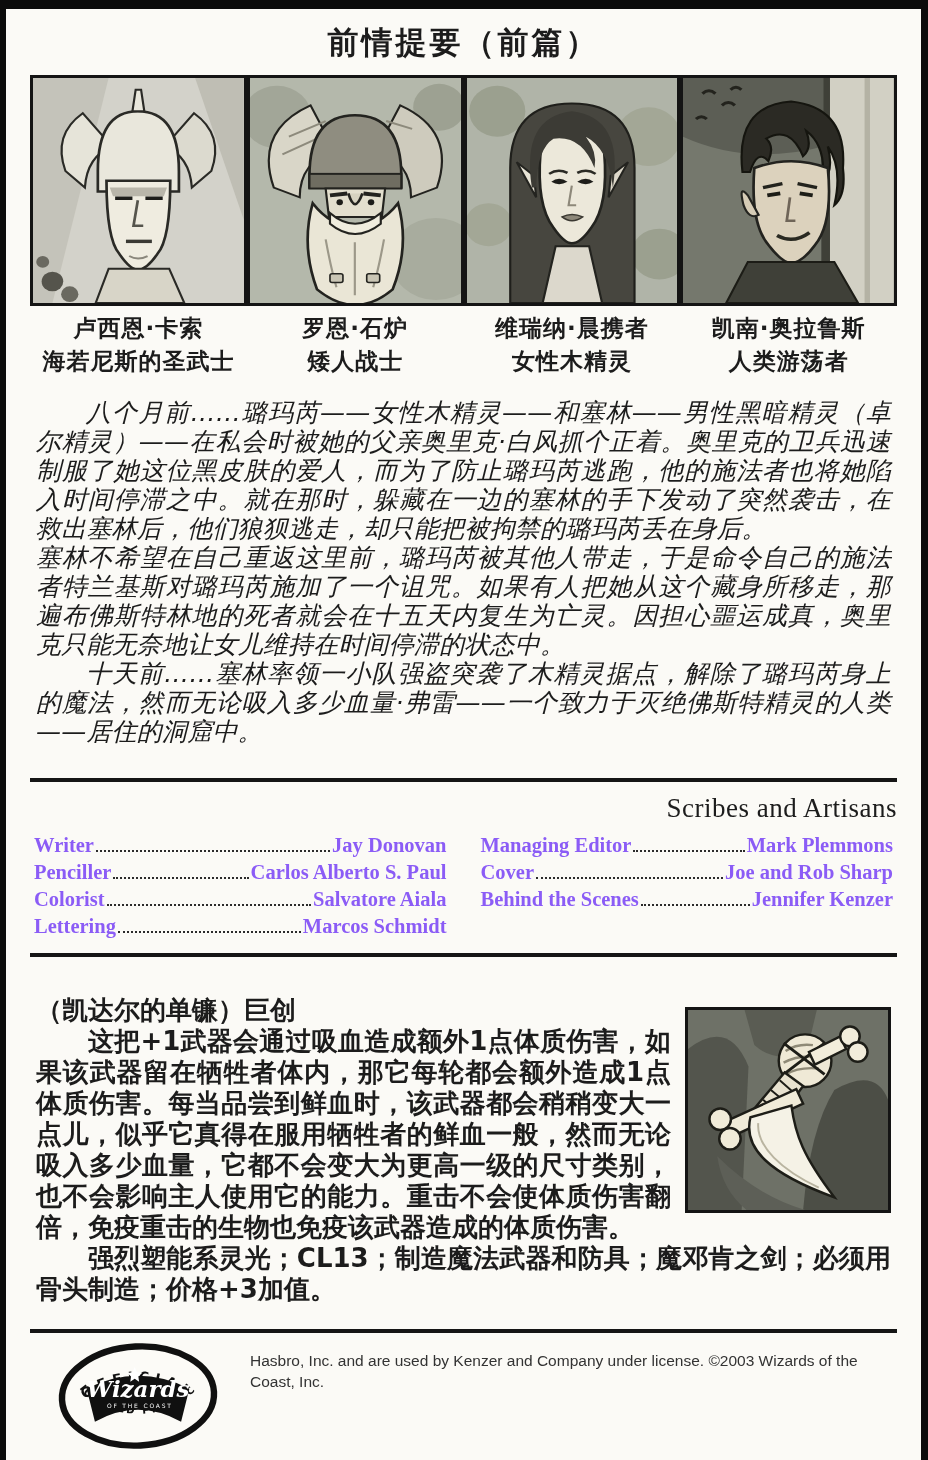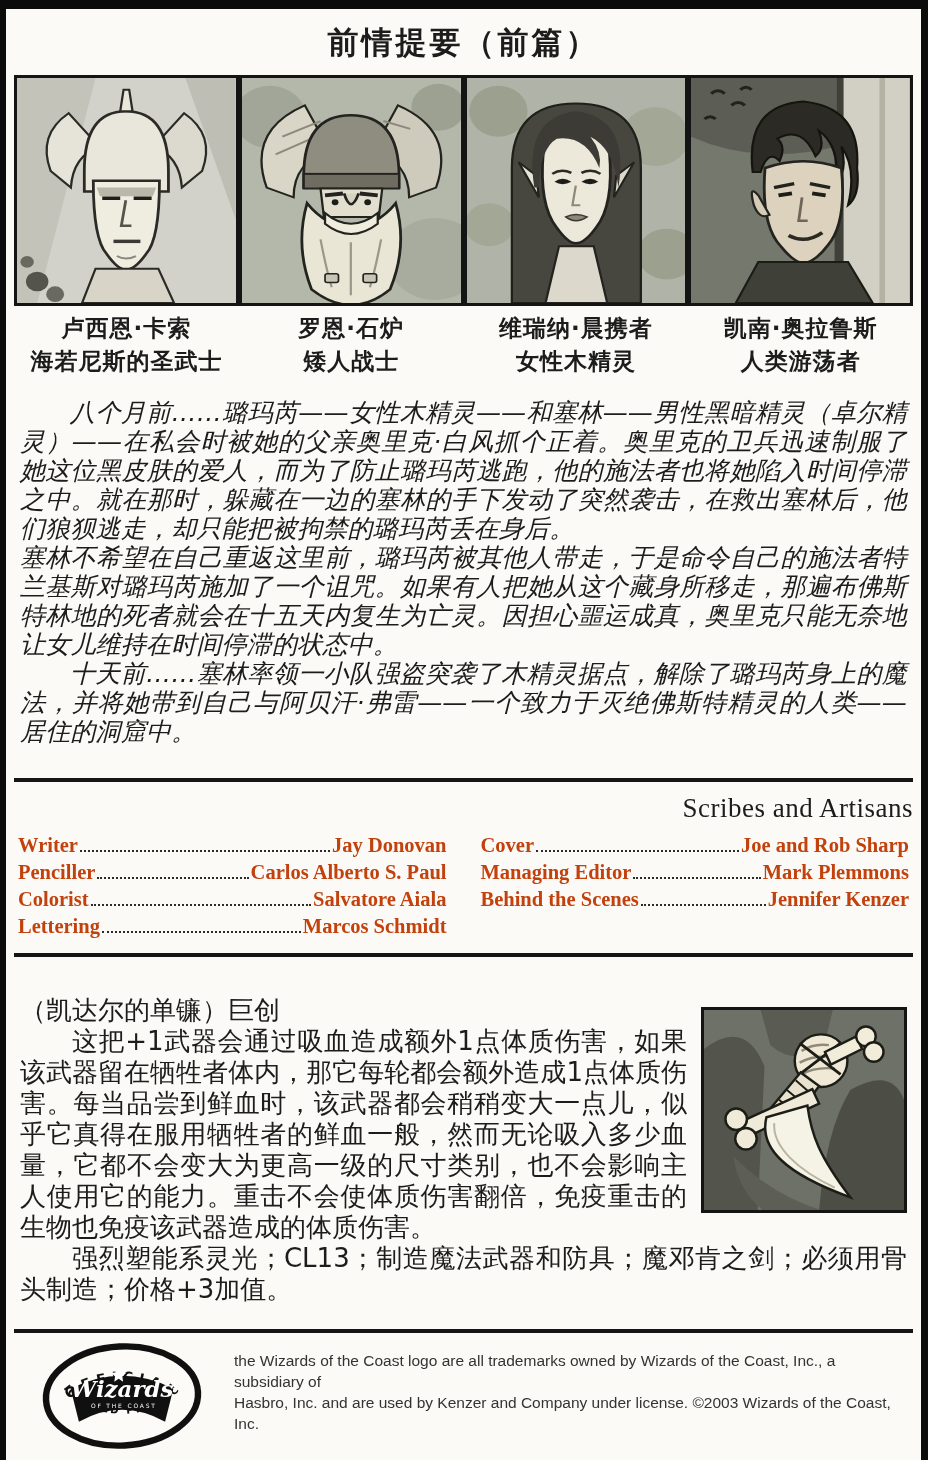--- a/index.html
+++ b/index.html
@@ -3,21 +3,21 @@
 <meta charset="utf-8">
 <style>
   * { box-sizing: border-box; margin: 0; padding: 0; }
   html,body { width: 928px; height: 1460px; background:#ffffff; }
   .page {
     width: 928px; height: 1460px; overflow: hidden;
     background: #fbfaf6;
     border-top: 9px solid #0b0b0b;
     border-left: 6px solid #0b0b0b;
     border-right: 7px solid #0b0b0b;
-    padding: 0 8px;
+    padding: 0 24px;
     font-family: "DejaVu Sans", sans-serif;
     color: #1c1c1c;
   }
   .title { text-align:center; font-size:31px; font-weight:bold; letter-spacing:3px; margin-top:13px; }
 
   .portraits { display:flex; margin-top:11px; }
   .portrait { flex:1; }
   .art { height:231px; border:3px solid #141414; background:#cfcec6; overflow:hidden; }
   .art svg { display:block; width:100%; height:100%; }
   .caption { text-align:center; font-weight:bold; font-size:23px; line-height:33px; margin-top:6px; letter-spacing:1px; }
@@ -27,24 +27,24 @@
   .synopsis p { margin:0; }
 
   .rule { border:0; height:4px; background:#151515; }
   .rule1 { margin-top:32px; }
   .rule2 { margin-top:13px; }
   .rule3 { margin-top:24px; clear:both; }
 
   .scribes { font-family:"Liberation Serif", serif; font-size:27px; font-weight:400; text-align:right; margin-top:11px; letter-spacing:.5px; }
   .credits { display:flex; gap:34px; margin:8px 4px 0; font-family:"Liberation Serif", serif; font-size:20.5px; }
   .ccol { flex:1; }
-  .crow { display:flex; align-items:baseline; line-height:27px; font-weight:600; color:#c2410c; }
+  .crow { display:flex; align-items:baseline; line-height:27px; font-weight:600; color:#8b5cf6; }
   .dots { flex:1; border-bottom:2.5px dotted #2b2b2b; margin:0 2px 4px; min-width:18px; }
 
-  .item { margin:38px 6px 1px; font-size:26px; line-height:31px; }
+  .item { margin:38px 6px 1px; font-size:26px; line-height:31px;font-weight:bold; }
   .item p { text-align:justify; margin:0; }
   .item-art { float:right; width:206px; height:206px; border:3px solid #141414; margin:12px 0 6px 14px; background:#6e7167; }
   .item-art svg { display:block; width:100%; height:100%; }
 
   .footer { display:flex; gap:26px; margin:8px 8px 0 22px; align-items:flex-start; }
   .seal { flex:none; width:172px; }
   .seal svg { display:block; width:172px; height:110px; }
   .legal { font-family:"Liberation Sans", sans-serif; font-size:15.5px; line-height:21px; color:#333; margin-top:9px; max-width:660px; }
 </style>
 </head>
@@ -165,21 +165,21 @@
         <div>凯南·奥拉鲁斯</div>
         <div>人类游荡者</div>
       </figcaption>
     </figure>
 
   </div>
 
   <div class="synopsis">
     <p class="indent">八个月前……璐玛芮——女性木精灵——和塞林——男性黑暗精灵（卓尔精灵）——在私会时被她的父亲奥里克·白风抓个正着。奥里克的卫兵迅速制服了她这位黑皮肤的爱人，而为了防止璐玛芮逃跑，他的施法者也将她陷入时间停滞之中。就在那时，躲藏在一边的塞林的手下发动了突然袭击，在救出塞林后，他们狼狈逃走，却只能把被拘禁的璐玛芮丢在身后。</p>
     <p>塞林不希望在自己重返这里前，璐玛芮被其他人带走，于是命令自己的施法者特兰基斯对璐玛芮施加了一个诅咒。如果有人把她从这个藏身所移走，那遍布佛斯特林地的死者就会在十五天内复生为亡灵。因担心噩运成真，奥里克只能无奈地让女儿维持在时间停滞的状态中。</p>
-    <p class="indent">十天前……塞林率领一小队强盗突袭了木精灵据点，解除了璐玛芮身上的魔法，并将她带到自己与阿贝汗·弗雷——一个致力于灭绝佛斯特精灵的人类——居住的洞窟中。</p>
+    <p class="indent">十天前……塞林率领一小队强盗突袭了木精灵据点，解除了璐玛芮身上的魔法，然而无论吸入多少血量·弗雷——一个致力于灭绝佛斯特精灵的人类——居住的洞窟中。</p>
   </div>
 
   <hr class="rule rule1">
 
   <h2 class="scribes">Scribes and Artisans</h2>
 
   <div class="credits">
     <div class="ccol">
       <div class="crow">
         <span>Writer</span>
@@ -197,28 +197,28 @@
         <span>Salvatore Aiala</span>
       </div>
       <div class="crow">
         <span>Lettering</span>
         <span class="dots"></span>
         <span>Marcos Schmidt</span>
       </div>
     </div>
     <div class="ccol">
       <div class="crow">
+        <span>Managing Editor</span>
+        <span class="dots"></span>
+        <span>Mark Plemmons</span>
+      </div>
+      <div class="crow">
         <span>Cover</span>
         <span class="dots"></span>
         <span>Joe and Rob Sharp</span>
-      </div>
-      <div class="crow">
-        <span>Managing Editor</span>
-        <span class="dots"></span>
-        <span>Mark Plemmons</span>
       </div>
       <div class="crow">
         <span>Behind the Scenes</span>
         <span class="dots"></span>
         <span>Jennifer Kenzer</span>
       </div>
     </div>
   </div>
 
   <hr class="rule rule2">
@@ -265,18 +265,17 @@
         <text font-size="11" font-weight="bold" letter-spacing="2.5" fill="#101010" font-family="DejaVu Sans, sans-serif">
           <textPath href="#arcBot" startOffset="50%" text-anchor="middle">LICENSED PRODUCT</textPath>
         </text>
         <path d="M34,52 Q90,24 146,52 L137,88 Q90,62 43,88 Z" fill="#101010"></path>
         <text x="90" y="61" text-anchor="middle" font-size="25" font-style="italic" font-weight="bold" fill="#ffffff" font-family="DejaVu Serif, serif">Wizards</text>
         <text x="92" y="73" text-anchor="middle" font-size="6.5" letter-spacing="2" fill="#ffffff" font-family="DejaVu Sans, sans-serif">OF THE COAST</text>
         <path d="M86,30 l3,7 7,1 -5,5 1,7 -6,-4 -6,4 1,-7 -5,-5 7,-1 Z" fill="#ffffff" transform="translate(0,-2) scale(0.8) translate(22,8)"></path>
       </svg>
     </div>
     <div class="legal">
-      <div>the Wizards of the Coast logo are all trademarks owned by Wizards of the Coast, Inc., a subsidiary of</div>
       <div>Hasbro, Inc. and are used by Kenzer and Company under license.  ©2003 Wizards of the Coast, Inc.</div>
     </div>
   </div>
 
 </div>
 
 </body></html>

